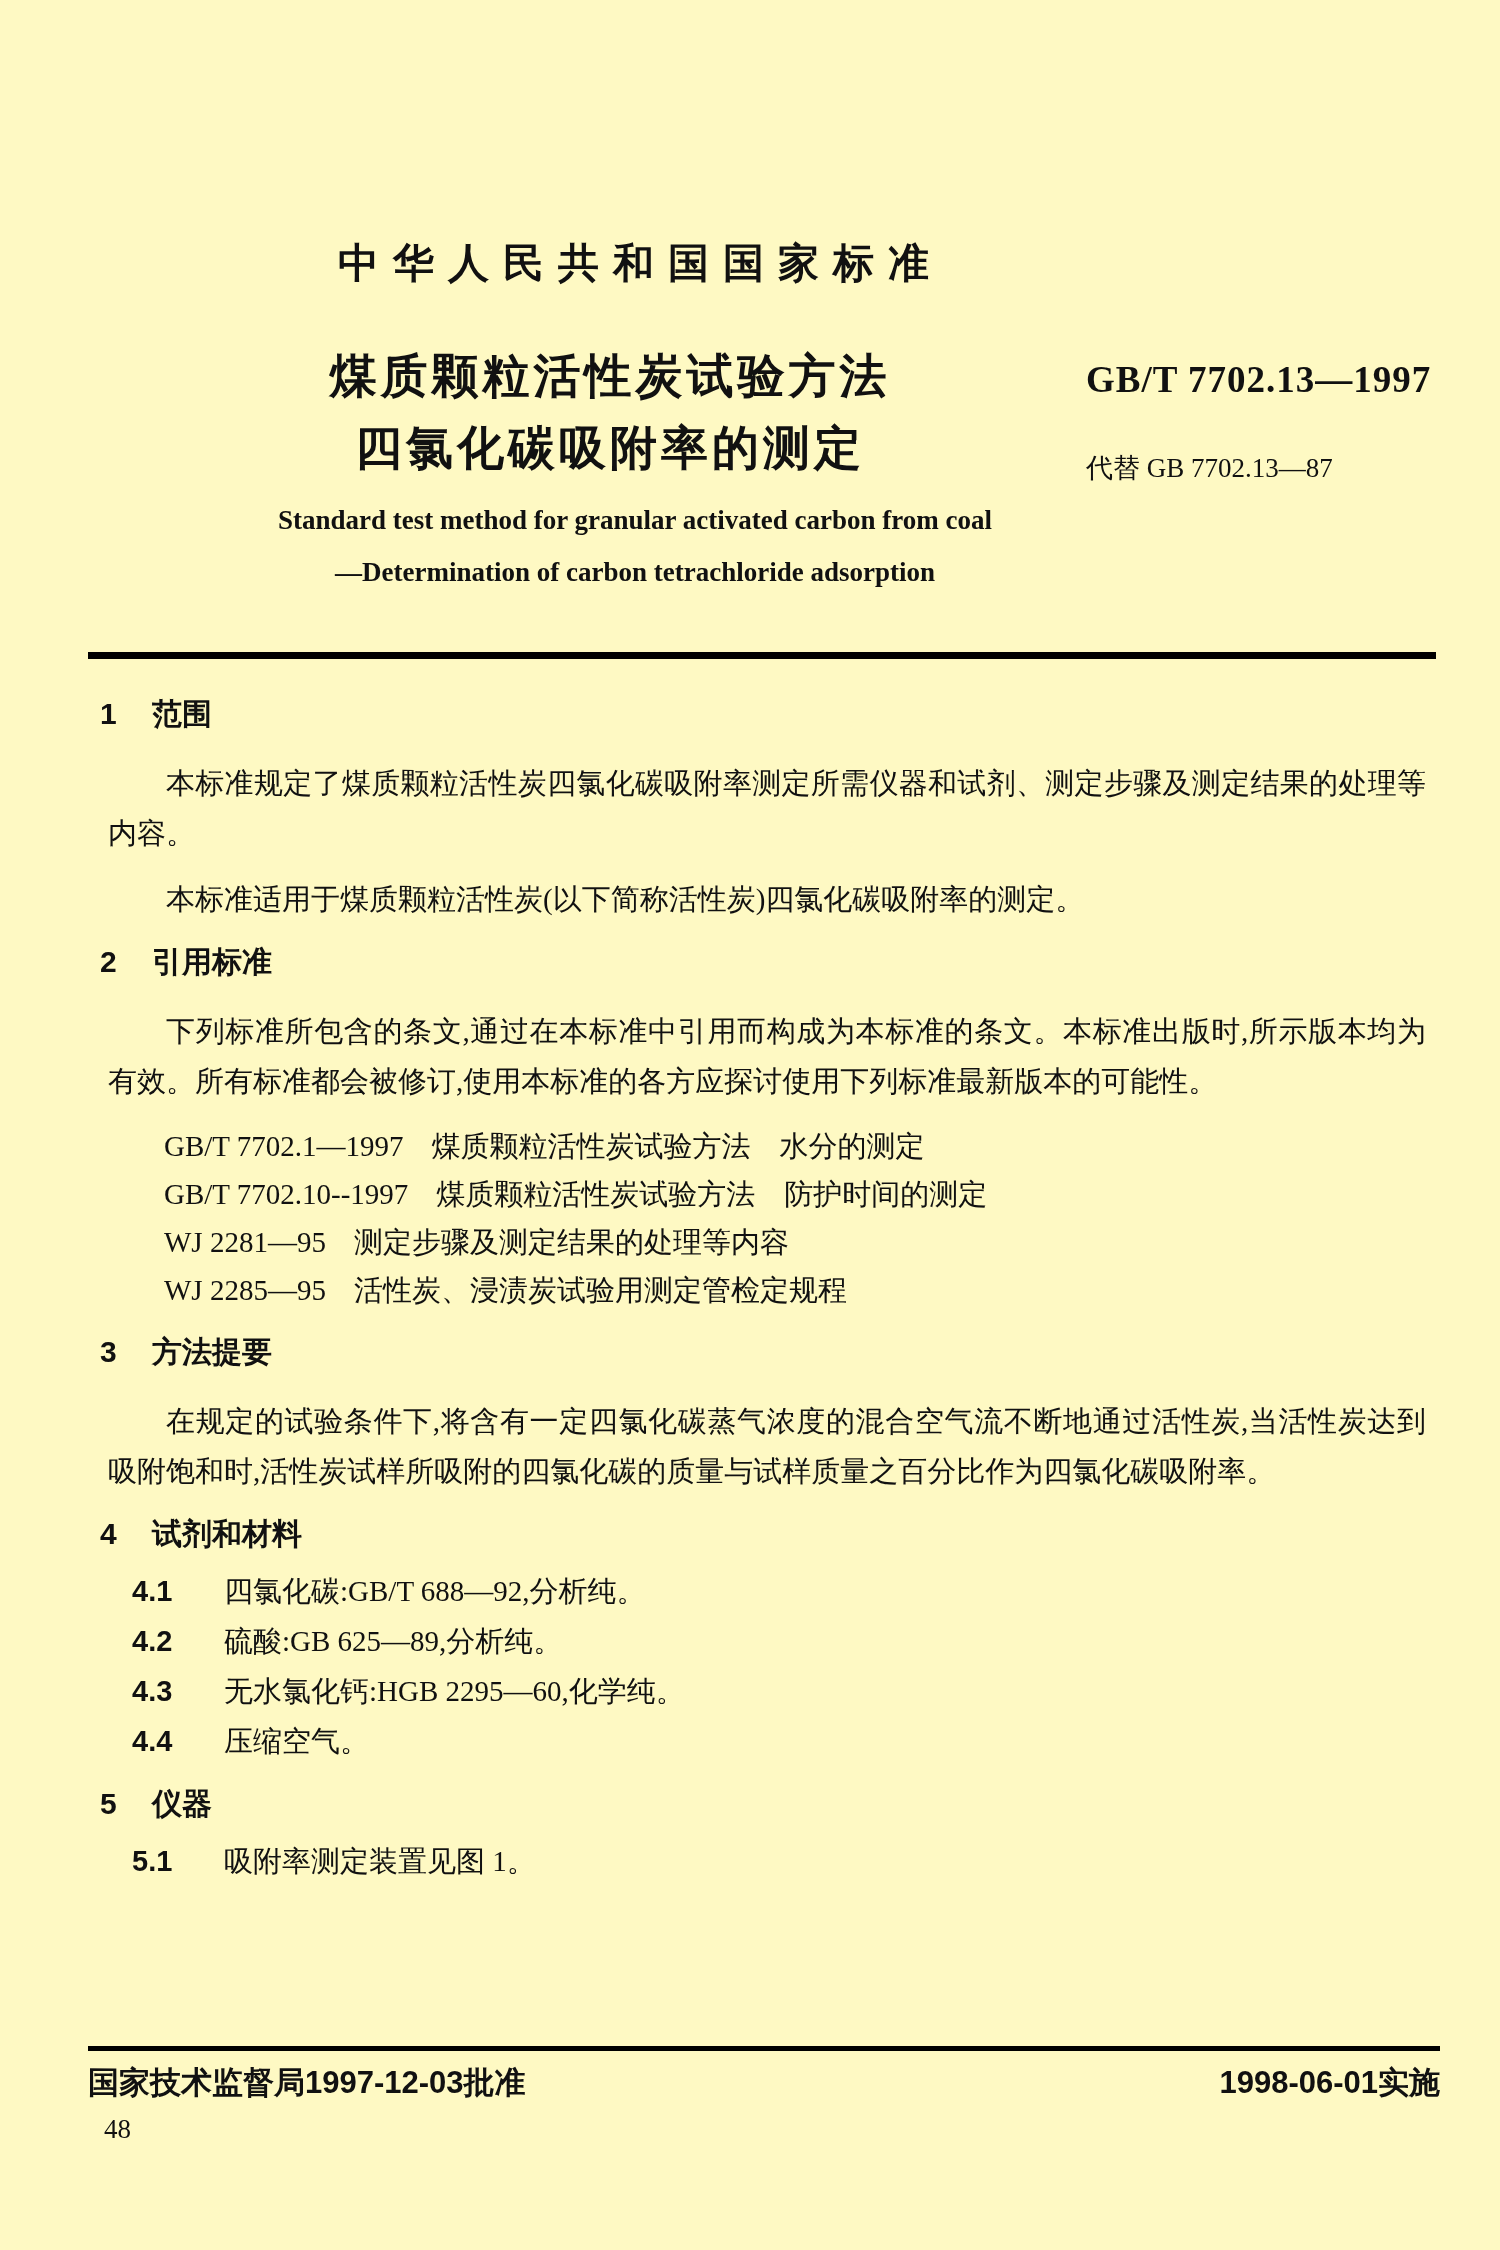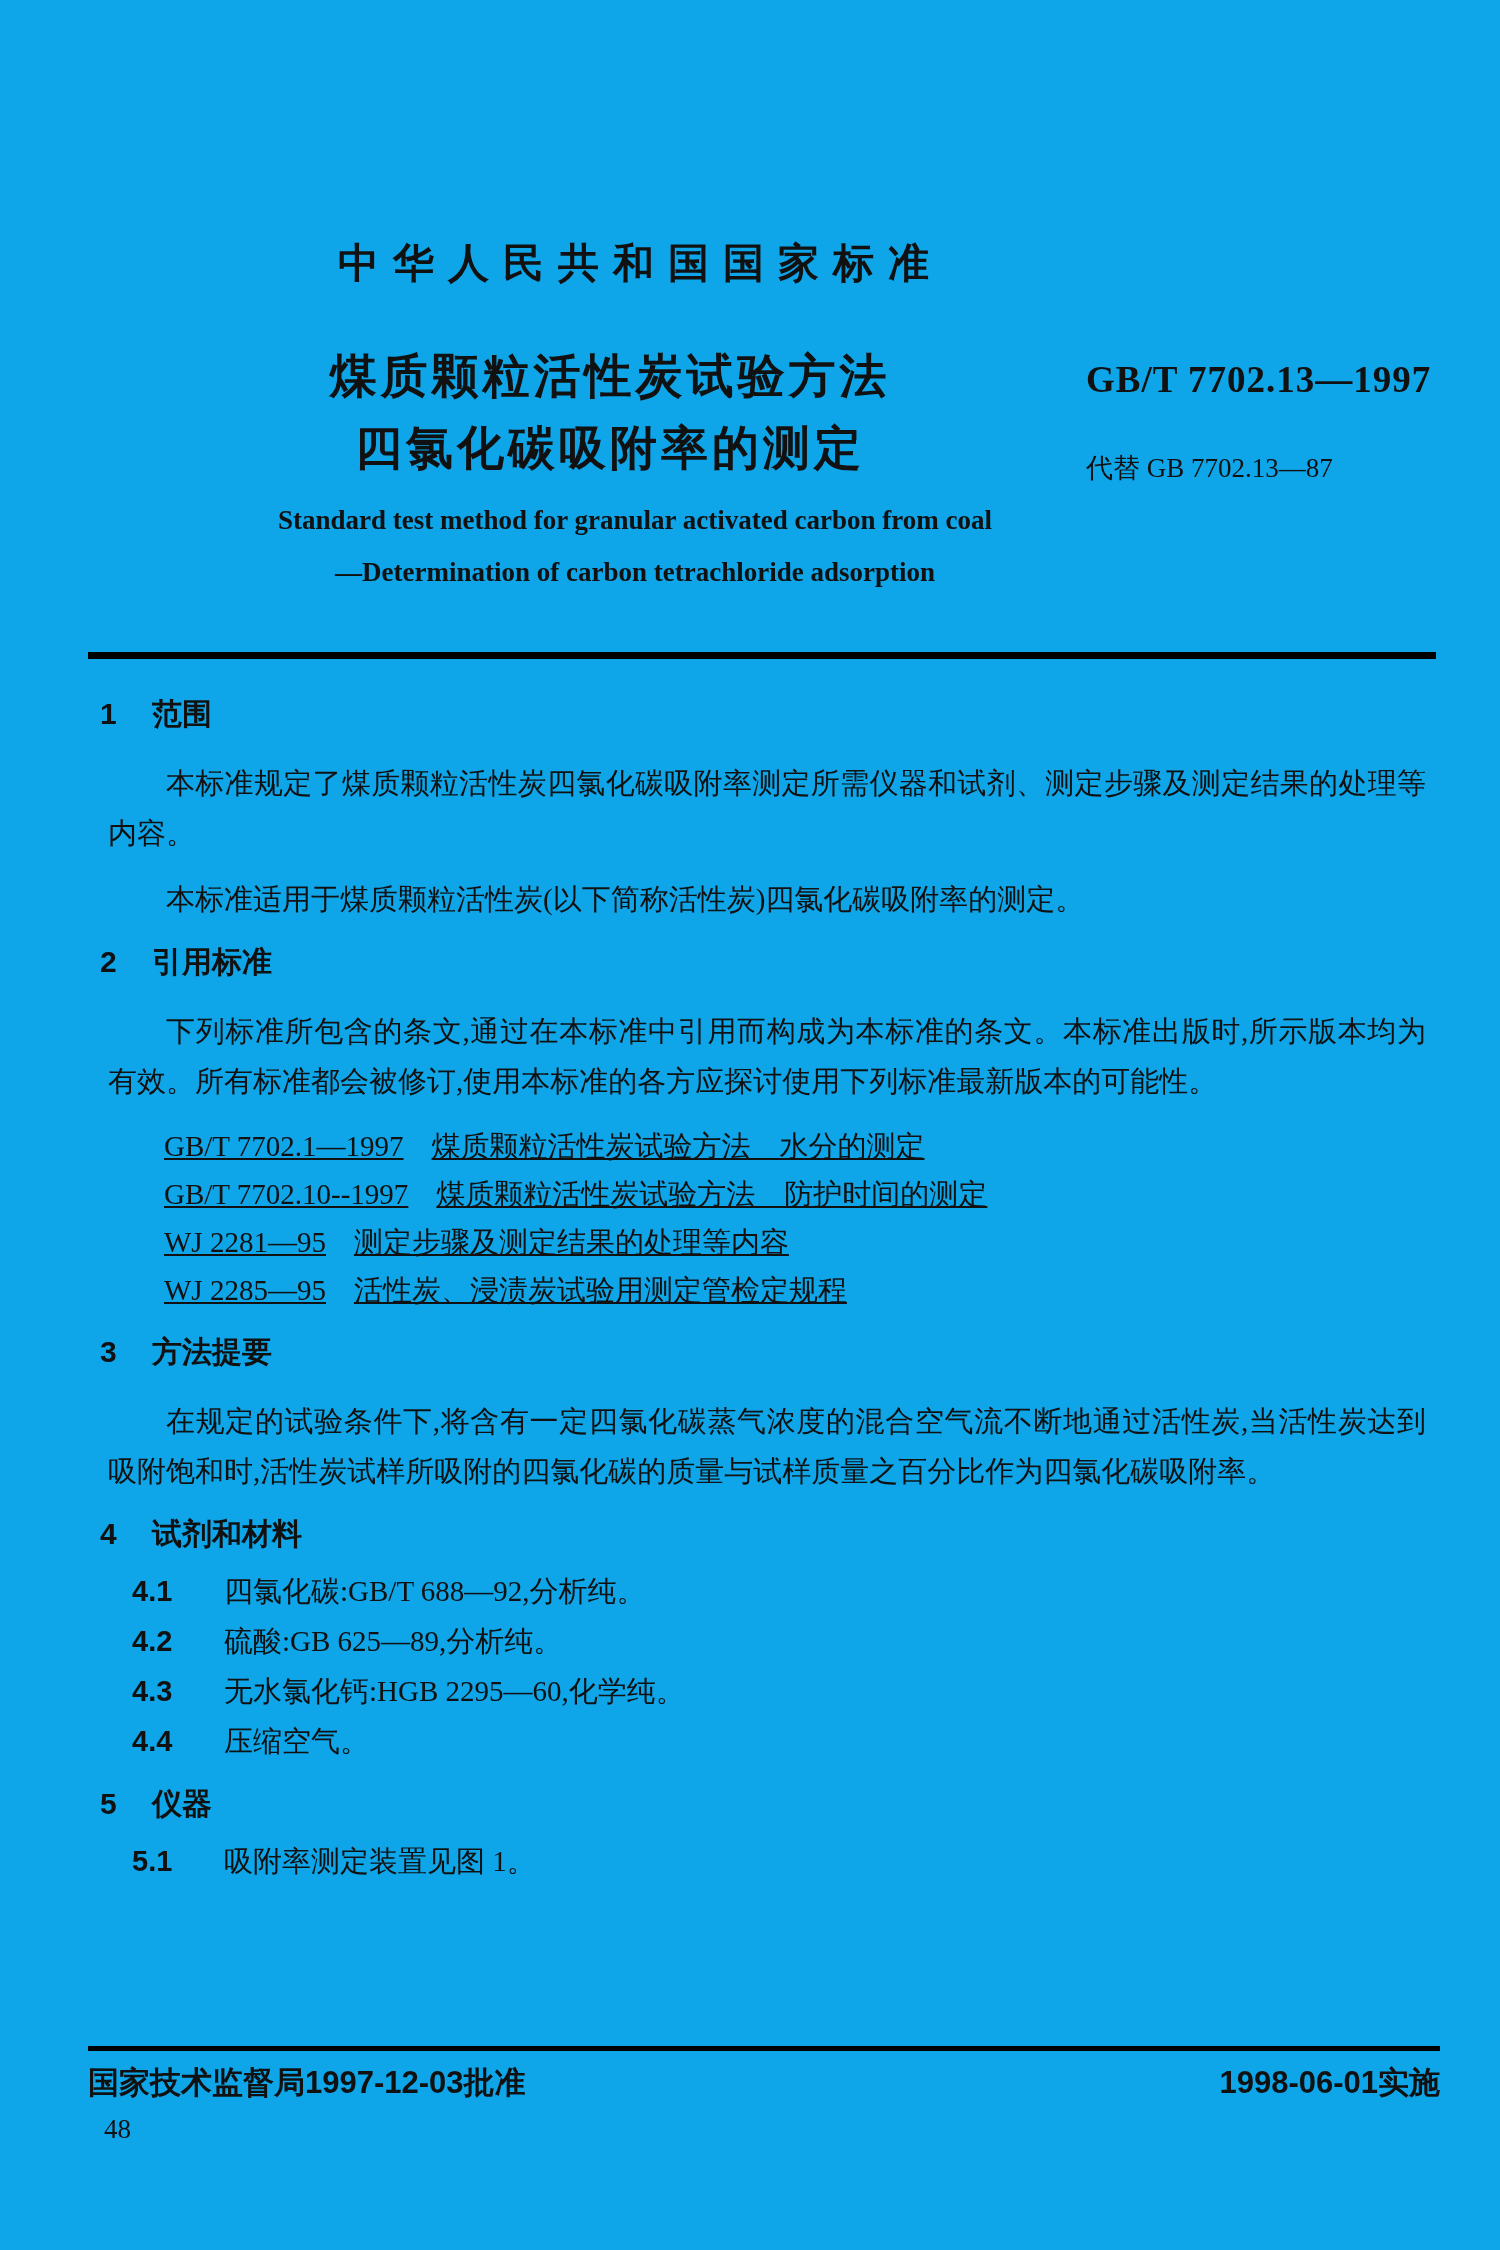--- a/index.html
+++ b/index.html
@@ -1,20 +1,20 @@
 <!DOCTYPE html>
 <html><head>
 <meta charset="utf-8">
 <style>
   html, body { margin: 0; padding: 0; background: #e8e8e8; }
   .page {
     position: relative;
     width: 1500px;
     height: 2250px;
-    background: #0ea5e9;
+    background: #fef9c3;
     color: #111111;
     margin: 0 auto;
     overflow: hidden;
   }
   .national-label {
     position: absolute; left: 338px; top: 236px;
     font-family: "Liberation Sans", sans-serif;
     font-weight: bold; font-size: 41px; letter-spacing: 14px;
     white-space: nowrap;
   }
@@ -55,21 +55,21 @@
   }
   .sec-heading .sec-no { display: inline-block; min-width: 30px; margin-right: 22px; }
   .para {
     margin: 16px; width: 1318px;
     line-height: 50px; text-align: justify; text-indent: 2em;
   }
   .mt-h1 { margin-top: 0; }
   .mt-p1 { margin-top: 26px; }
   .mt-p2 { margin-top: 6px; }
   .mt-h  { margin-top: 20px; }
-  .refs { margin-top: 8px; margin-left: 72px; text-decoration: underline; }
+  .refs { margin-top: 8px; margin-left: 72px; }
   .ref-line { line-height: 48px; white-space: nowrap; }
   .ref-code { margin-right: 28px; }
   .items { margin-top: 14px; }
   .item-line { line-height: 50px; white-space: nowrap; }
   .item-no {
     display: inline-block; min-width: 92px;
     font-family: "Liberation Sans", sans-serif; font-weight: bold; font-size: 29px; margin-left: 40px;
   }
   .footer-rule {
     position: absolute; left: 88px; top: 2046px; width: 1352px; height: 5px;

